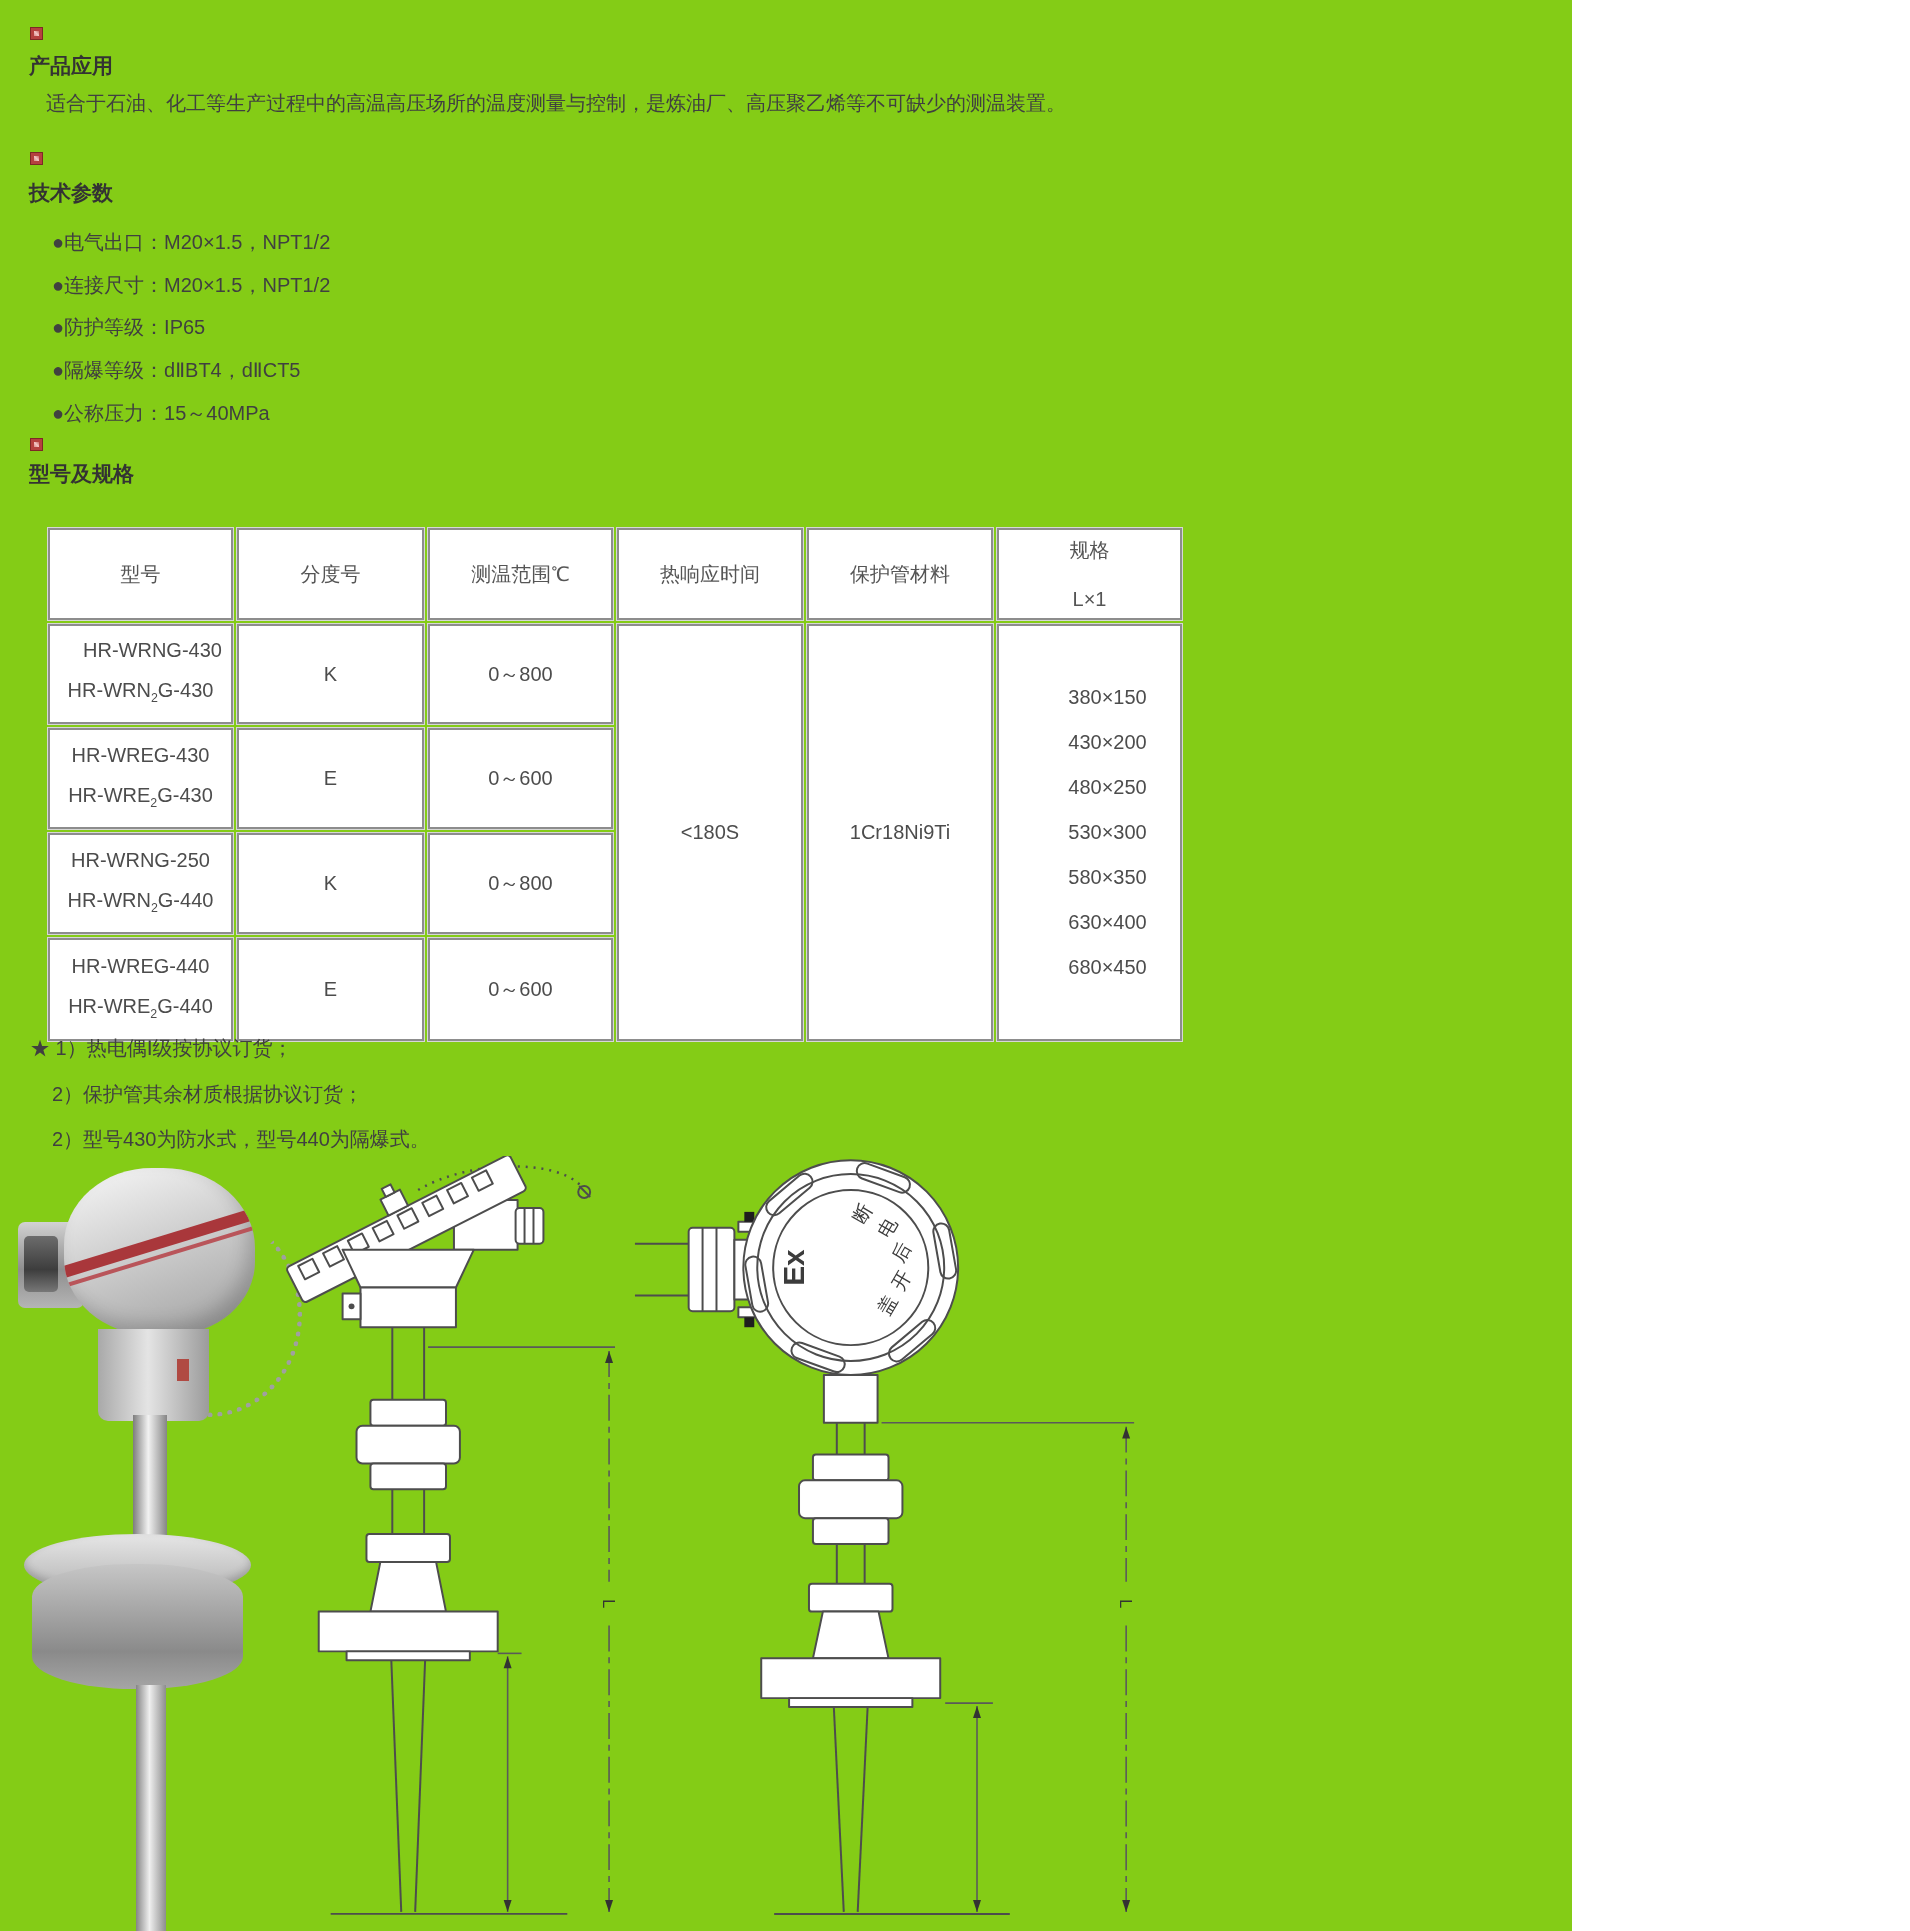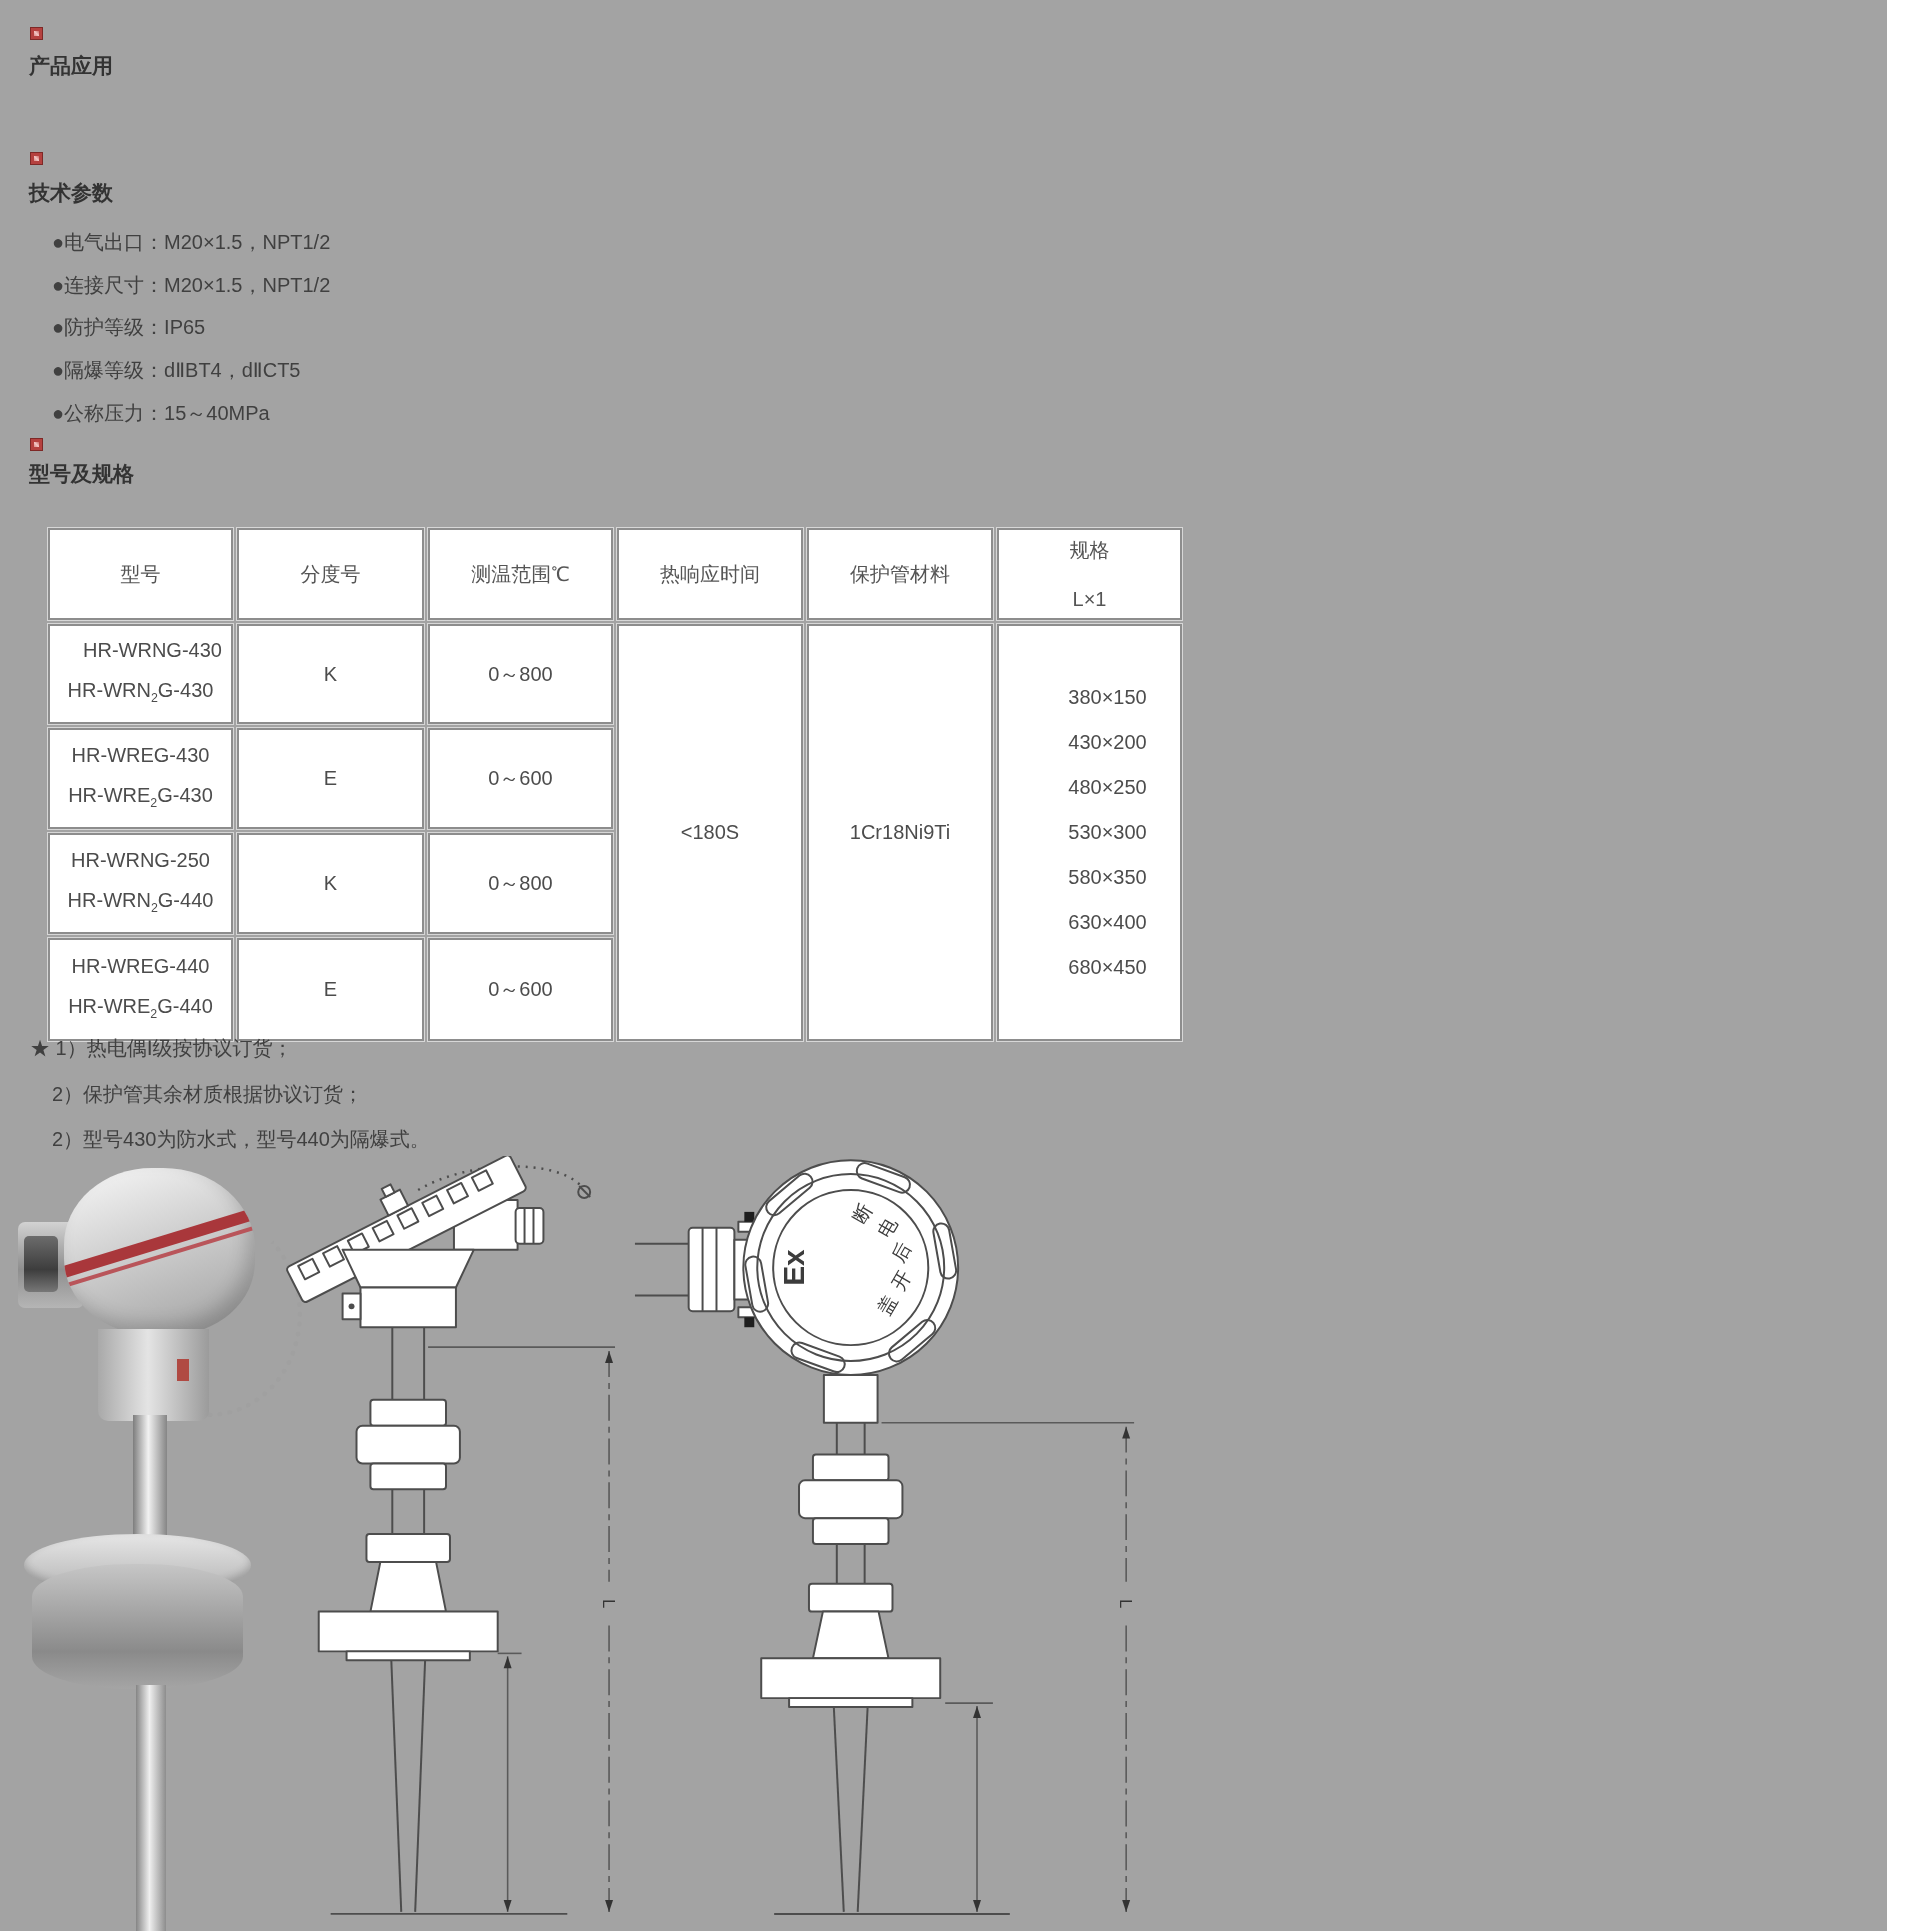--- a/index.html
+++ b/index.html
@@ -1,16 +1,16 @@
 <!DOCTYPE html>
 <html><head>
 <meta charset="utf-8">
 <style>
   html,body{margin:0;padding:0;background:#fff;}
-  .page{position:relative;width:1887px;height:1931px;background:#a3a3a3;
+  .page{position:relative;width:1572px;height:1931px;background:#84cc16;
         font-family:"Liberation Sans",sans-serif;color:#3f3f3f;overflow:hidden;}
 
   
   .marker{position:absolute;width:13px;height:13px;background:#b5413f;
           border:1px solid #7e2826;box-sizing:border-box;}
   .marker::after{content:"";position:absolute;left:3px;top:3px;right:3px;bottom:3px;
           background:linear-gradient(45deg,#d98a88 0%,#f2c4c2 50%,#c96866 100%);}
 
   .h{position:absolute;left:29px;font-size:21px;font-weight:bold;color:#333;white-space:nowrap;}
   .para{position:absolute;left:46px;font-size:20px;color:#404040;white-space:nowrap;}
@@ -67,20 +67,21 @@
 </head>
 <body>
 
 <div class="page">
 
   <div class="marker" style="left:30px;top:27px"></div>
   <div class="marker" style="left:30px;top:152px"></div>
   <div class="marker" style="left:30px;top:438px"></div>
 
   <div class="h" style="top:52px">产品应用</div>
+  <div class="para" style="top:90px">适合于石油、化工等生产过程中的高温高压场所的温度测量与控制，是炼油厂、高压聚乙烯等不可缺少的测温装置。</div>
 
   <div class="h" style="top:179px">技术参数</div>
   <div class="bullet" style="top:229px">●电气出口：M20×1.5，NPT1/2</div>
   <div class="bullet" style="top:272px">●连接尺寸：M20×1.5，NPT1/2</div>
   <div class="bullet" style="top:314px">●防护等级：IP65</div>
   <div class="bullet" style="top:357px">●隔爆等级：dⅡBT4，dⅡCT5</div>
   <div class="bullet" style="top:400px">●公称压力：15～40MPa</div>
 
   <div class="h" style="top:460px">型号及规格</div>
 

